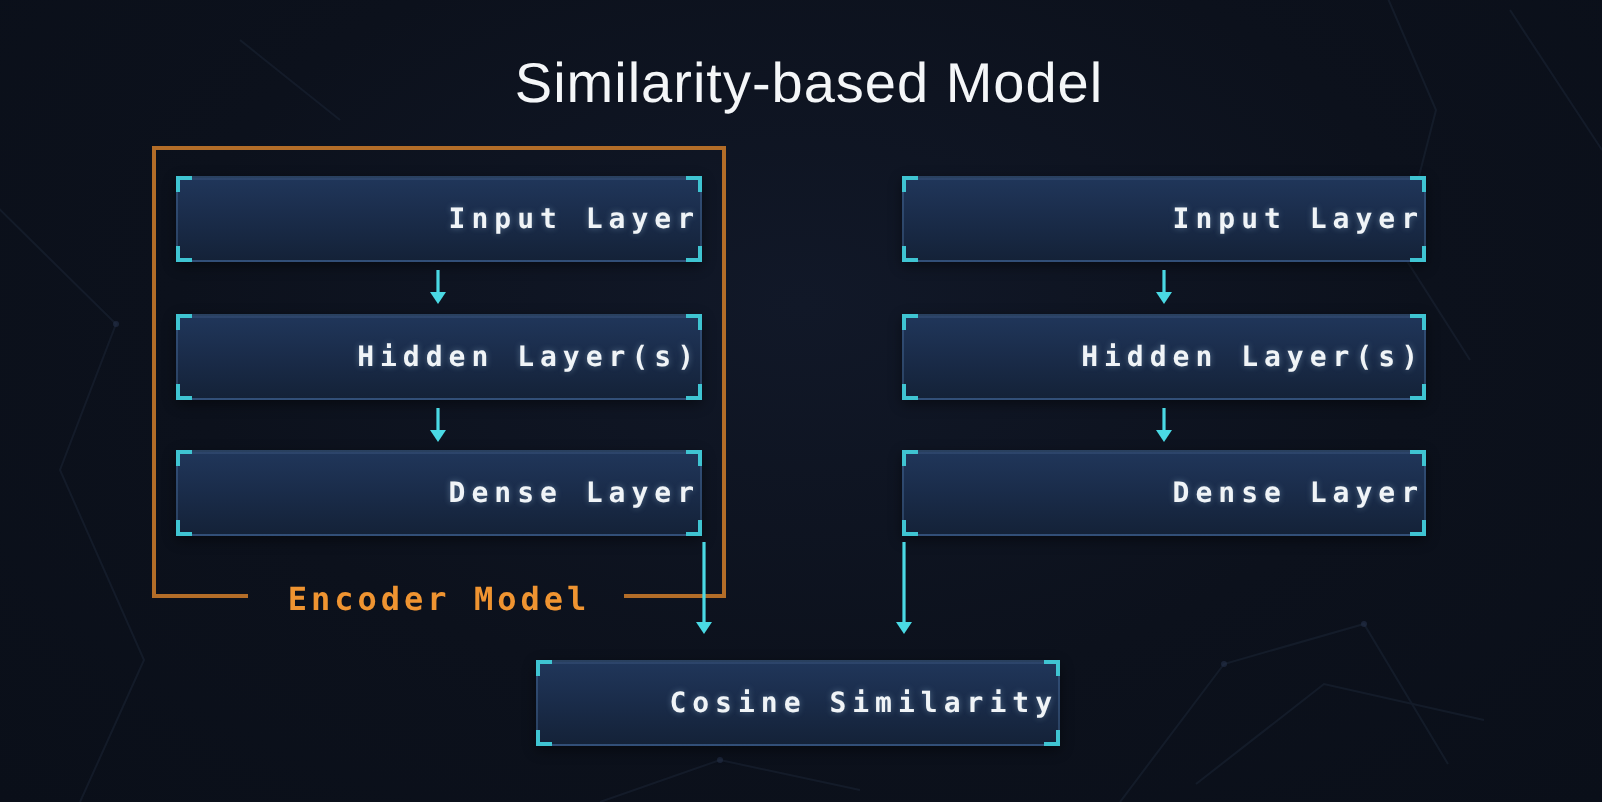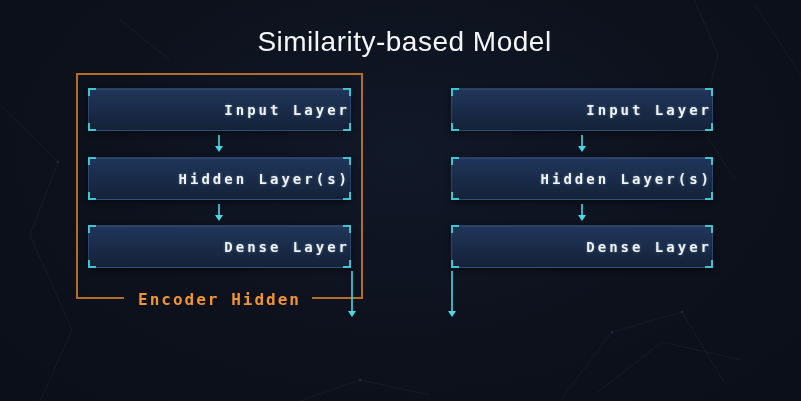--- a/index.html
+++ b/index.html
@@ -101,21 +101,21 @@
       <circle cx="58" cy="162" r="1.5"></circle>
       <circle cx="360" cy="380" r="1.5"></circle>
     </g>
   </svg>
 
   <h1 class="page-title">Similarity-based Model</h1>
 
   <div class="encoder-frame"></div>
   <div class="encoder-seg left"></div>
   <div class="encoder-seg right"></div>
-  <div class="encoder-label">Encoder Hidden</div>
+  <div class="encoder-label">Encoder Model</div>
 
   <div class="node" id="nodeL0">
     <i class="ck tl"></i>
       <i class="ck tr"></i>
       <i class="ck bl"></i>
       <i class="ck br"></i>
     <span class="node-label">Input Layer</span>
   </div>
   <div class="node" id="nodeL1">
     <i class="ck tl"></i>
@@ -173,14 +173,21 @@
 
   <svg id="arrLongL" class="arrow" width="12" height="48">
     <line x1="6" y1="0" x2="6" y2="40" stroke="#4ad9e4" stroke-width="1.6"></line>
       <polygon points="2,40 10,40 6,46" fill="#4ad9e4"></polygon>
   </svg>
   <svg id="arrLongR" class="arrow" width="12" height="48">
     <line x1="6" y1="0" x2="6" y2="40" stroke="#4ad9e4" stroke-width="1.6"></line>
       <polygon points="2,40 10,40 6,46" fill="#4ad9e4"></polygon>
   </svg>
 
+  <div class="node" id="nodeOut">
+    <i class="ck tl"></i>
+      <i class="ck tr"></i>
+      <i class="ck bl"></i>
+      <i class="ck br"></i>
+    <span class="node-label">Cosine Similarity</span>
+  </div>
 
 </div>
 
 </body></html>

